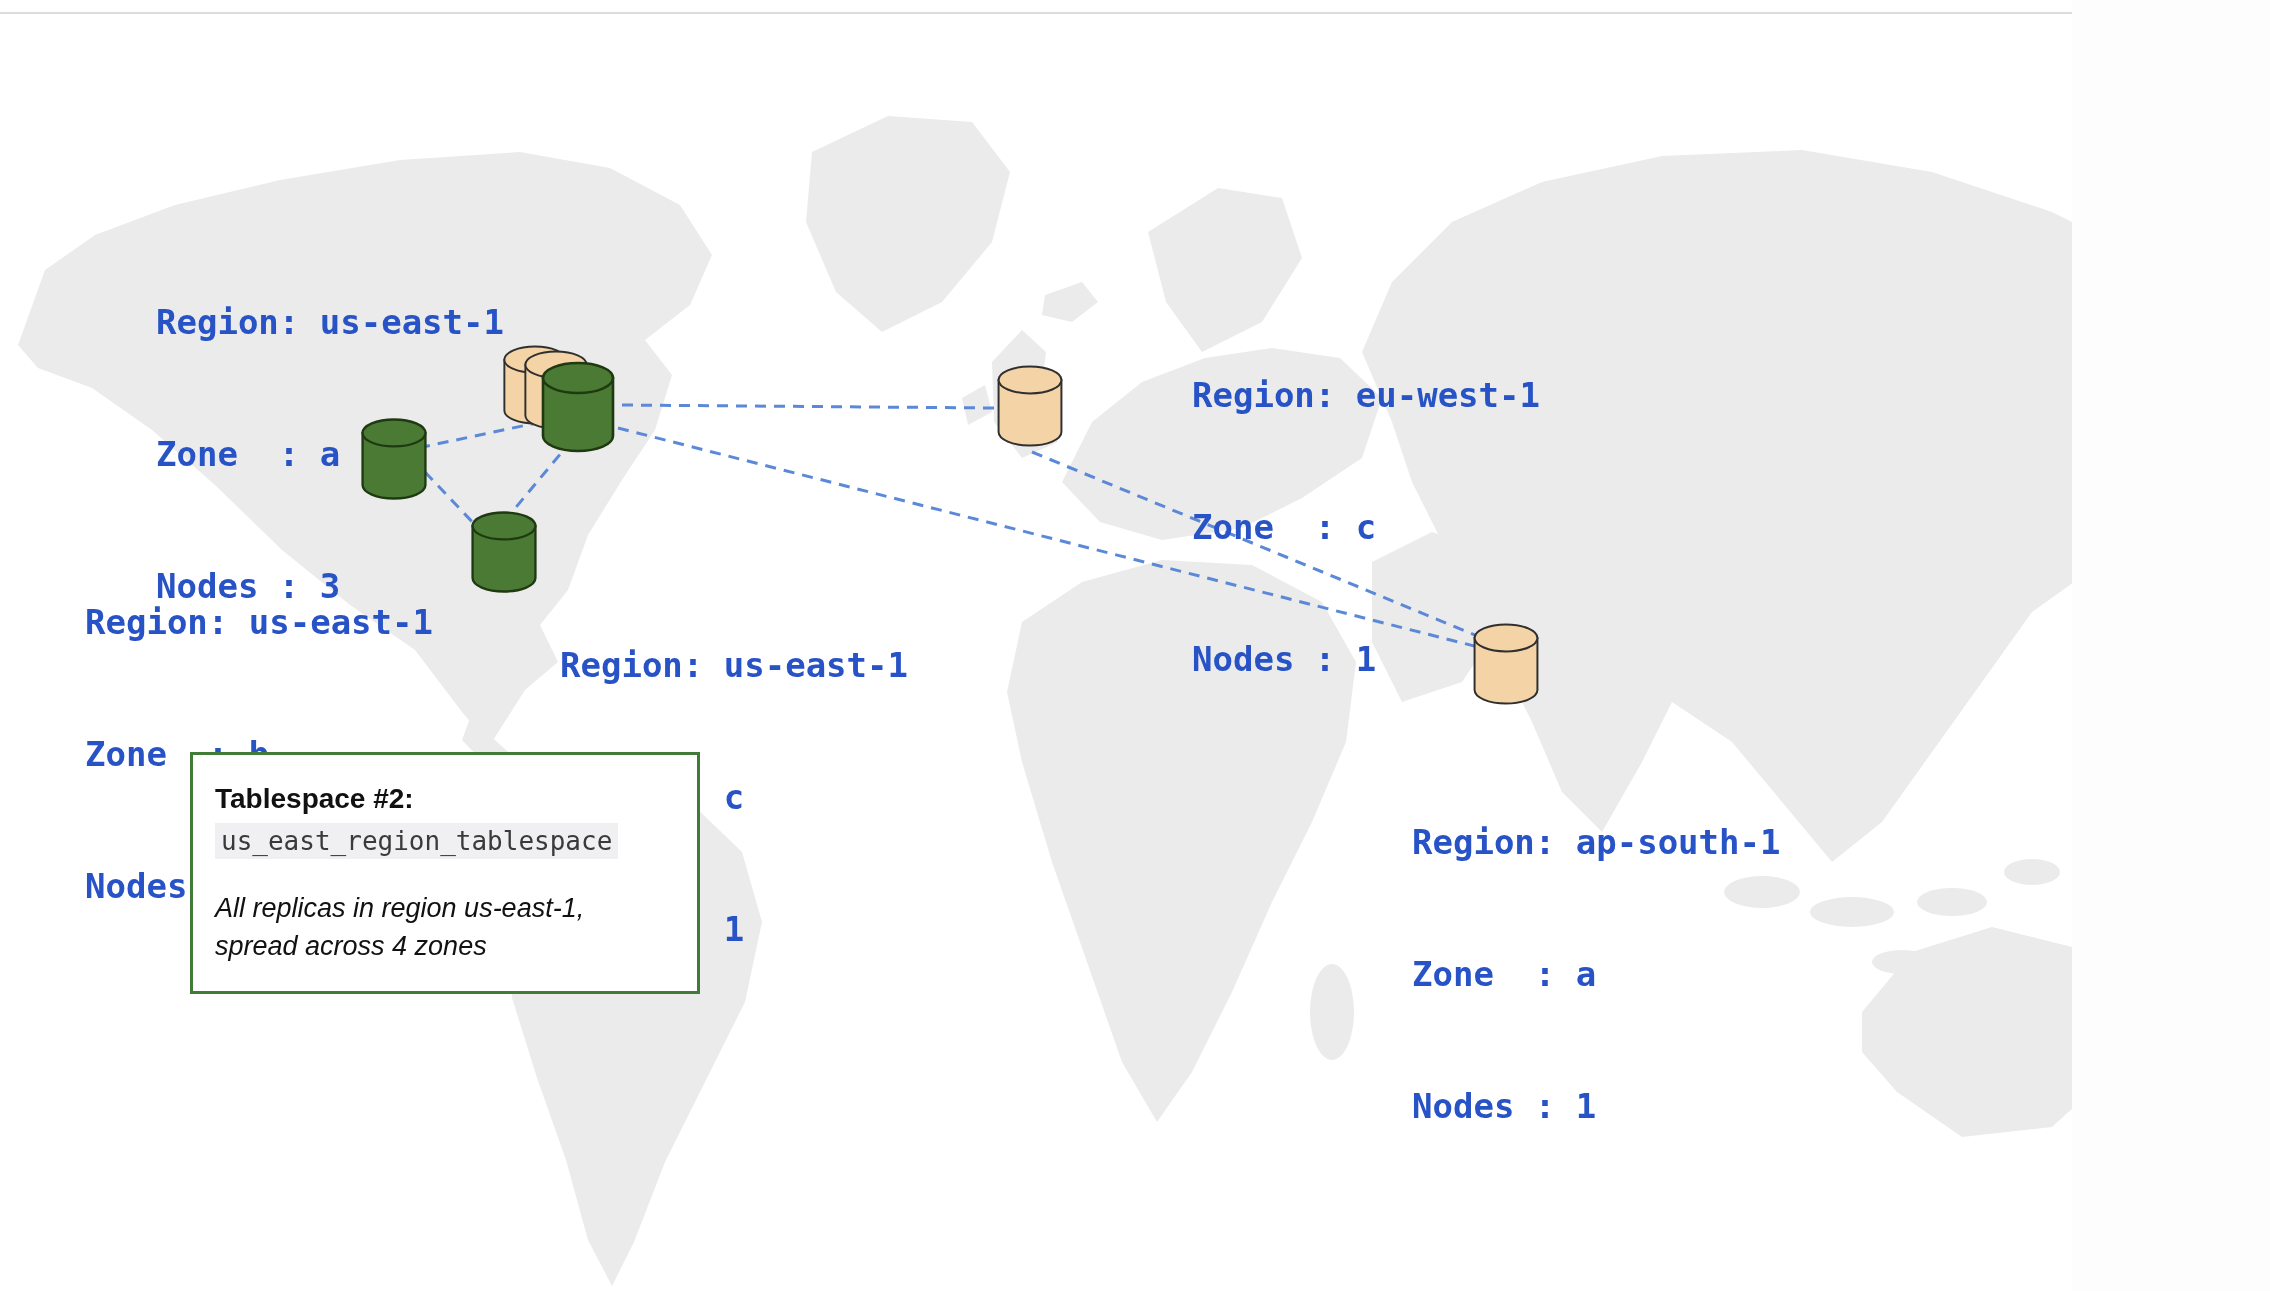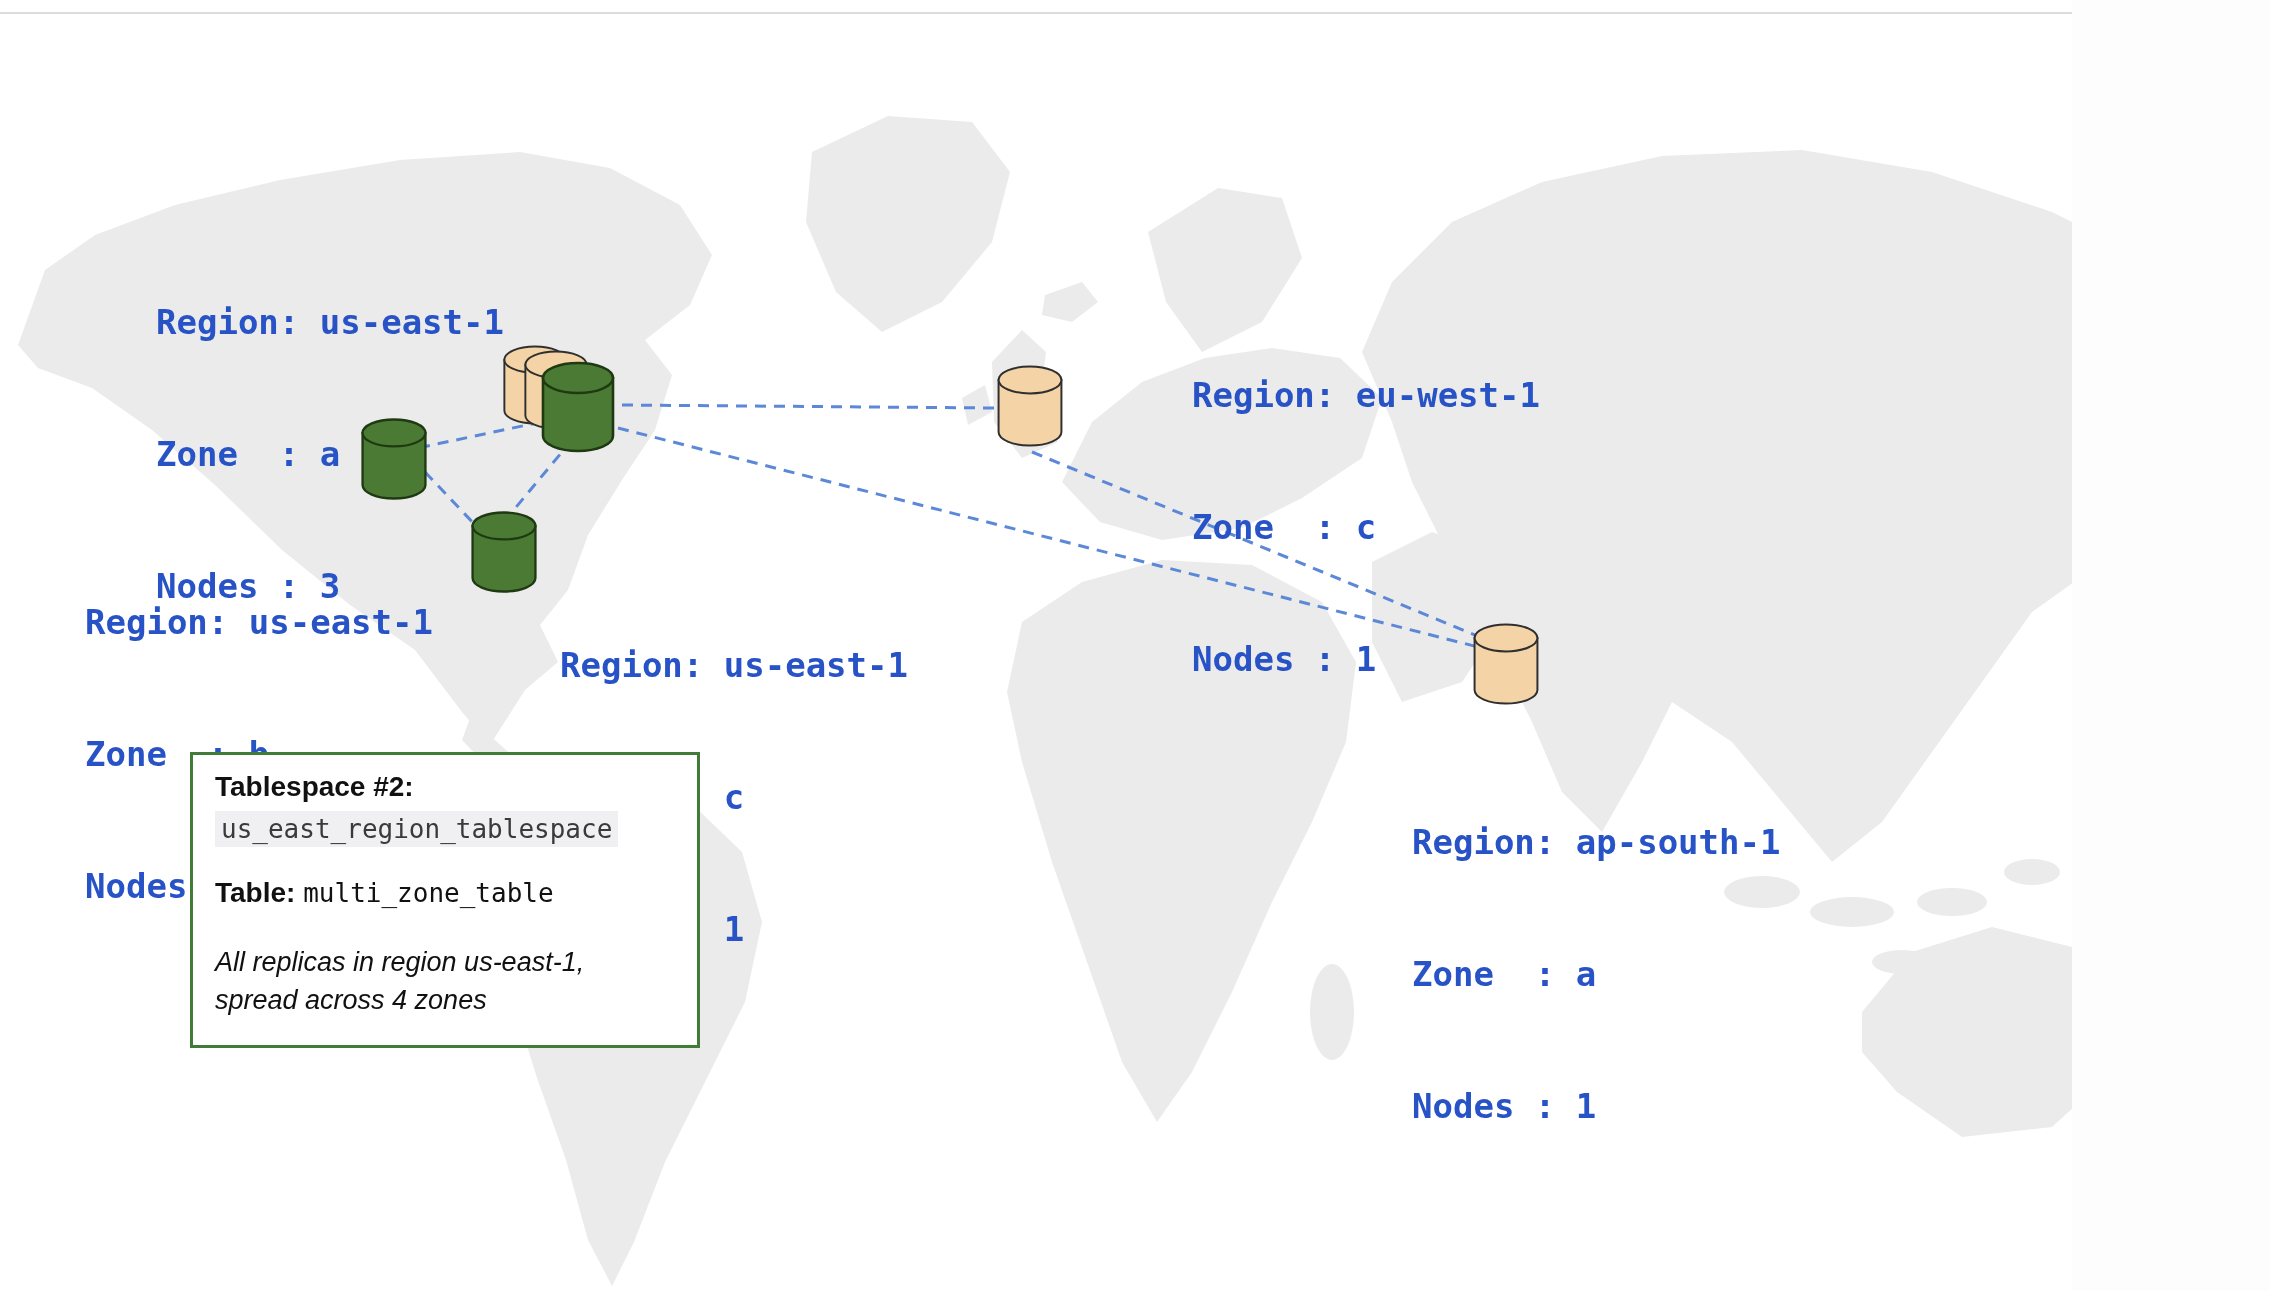--- a/index.html
+++ b/index.html
@@ -17,21 +17,21 @@
     font-weight:bold;font-size:34px;line-height:44px;
     color:var(--label-blue,#2853c6);white-space:pre;
   }
   .node{position:absolute;}
   .node svg{position:absolute;}
   .cyl-tan  .cyl-part{fill:var(--node-tan,#f4d3a6);stroke:var(--node-tan-stroke,#2f2f2f);stroke-width:2.2;}
   .cyl-green .cyl-part{fill:var(--node-green,#4a7a33);stroke:var(--node-green-stroke,#1f3a12);stroke-width:2.6;}
   .infobox{
     position:absolute;left:190px;top:752px;width:460px;
     background:#ffffff;border:3px solid var(--box-border,#417b37);
-    padding:16px 22px 26px 22px;
+    padding:28px 22px 26px 22px;
   }
   .ib-title{font-size:28px;font-weight:bold;color:#111;margin-bottom:8px;}
   .ib-code{
     font-family:"DejaVu Sans Mono","Liberation Mono",monospace;
     font-size:26px;color:#3a3a3a;background:var(--code-bg,#f0f0f2);
     display:inline-block;padding:3px 6px;margin-bottom:30px;
   }
   .ib-table{font-size:28px;color:#111;margin-bottom:34px;}
   .ib-table .ib-bold{font-weight:bold;}
   .ib-table .ib-mono{font-family:"DejaVu Sans Mono","Liberation Mono",monospace;font-size:26px;}
@@ -151,23 +151,19 @@
       <path class="cyl-part" d="M5 20 L5 78 A35 15 0 0 0 75 78 L75 20 Z"></path>
       <ellipse class="cyl-part" cx="40" cy="20" rx="35" ry="15"></ellipse>
     </svg>
   </div>
 
   <div class="infobox">
     <div class="ib-title">Tablespace #2:</div>
     <div>
       <span class="ib-code">us_east_region_tablespace</span>
     </div>
-    <div class="ib-table">
-      <span class="ib-bold">Table:</span>
-      <span class="ib-mono">multi_zone_table</span>
-    </div>
     <div class="ib-note">
       <div>All replicas in region us-east-1,</div>
       <div>spread across 4 zones</div>
     </div>
   </div>
 
 </div>
 
 </body></html>

